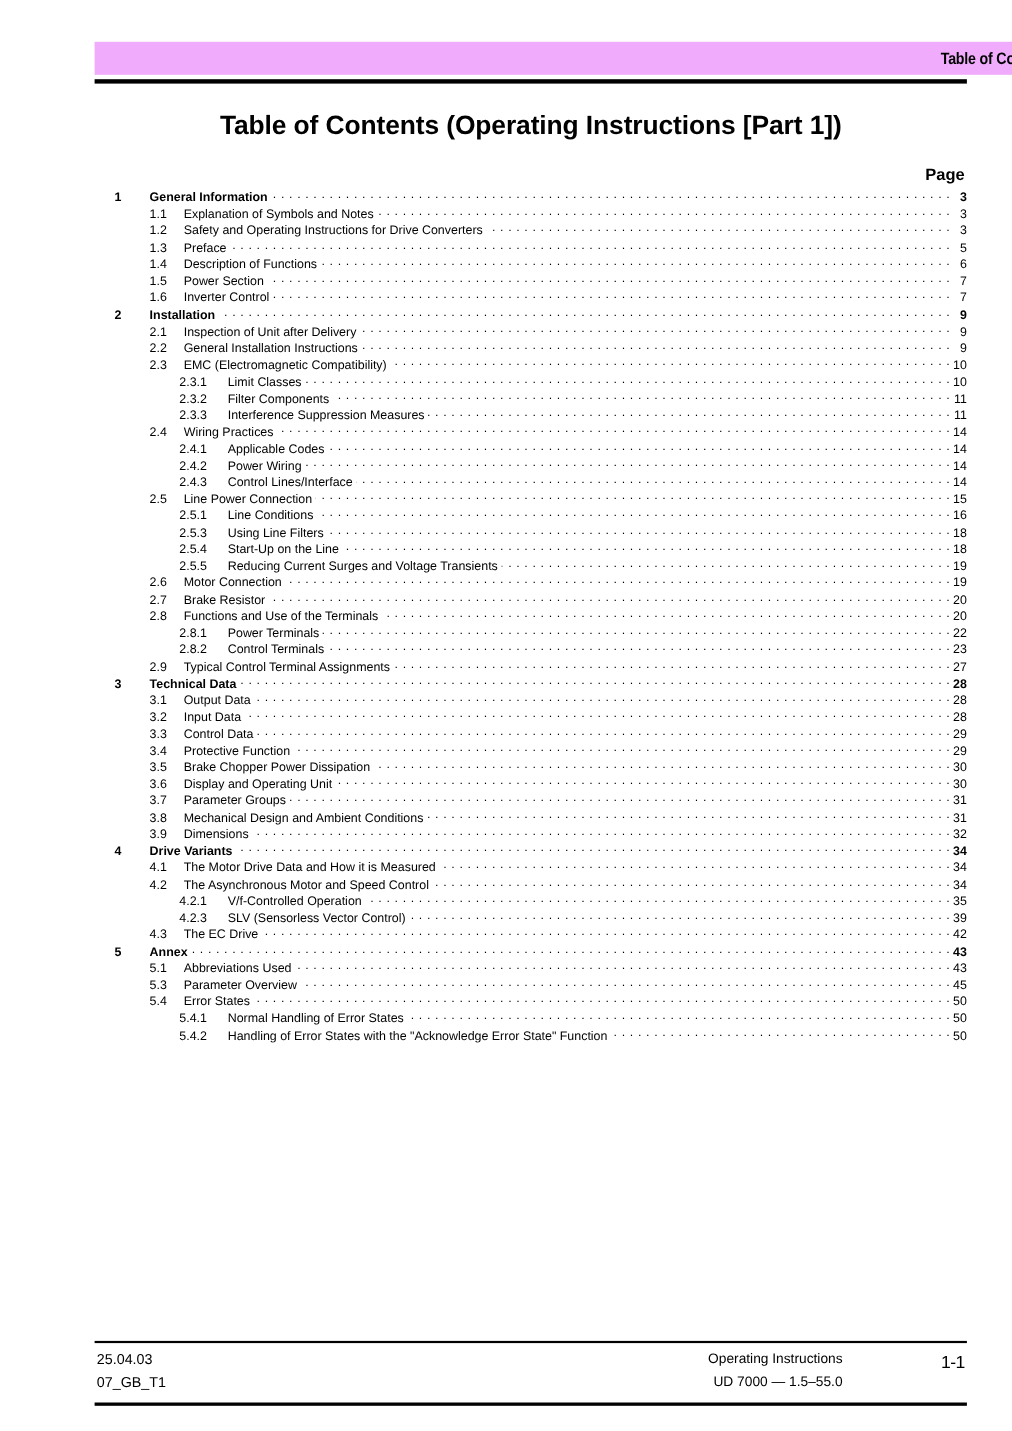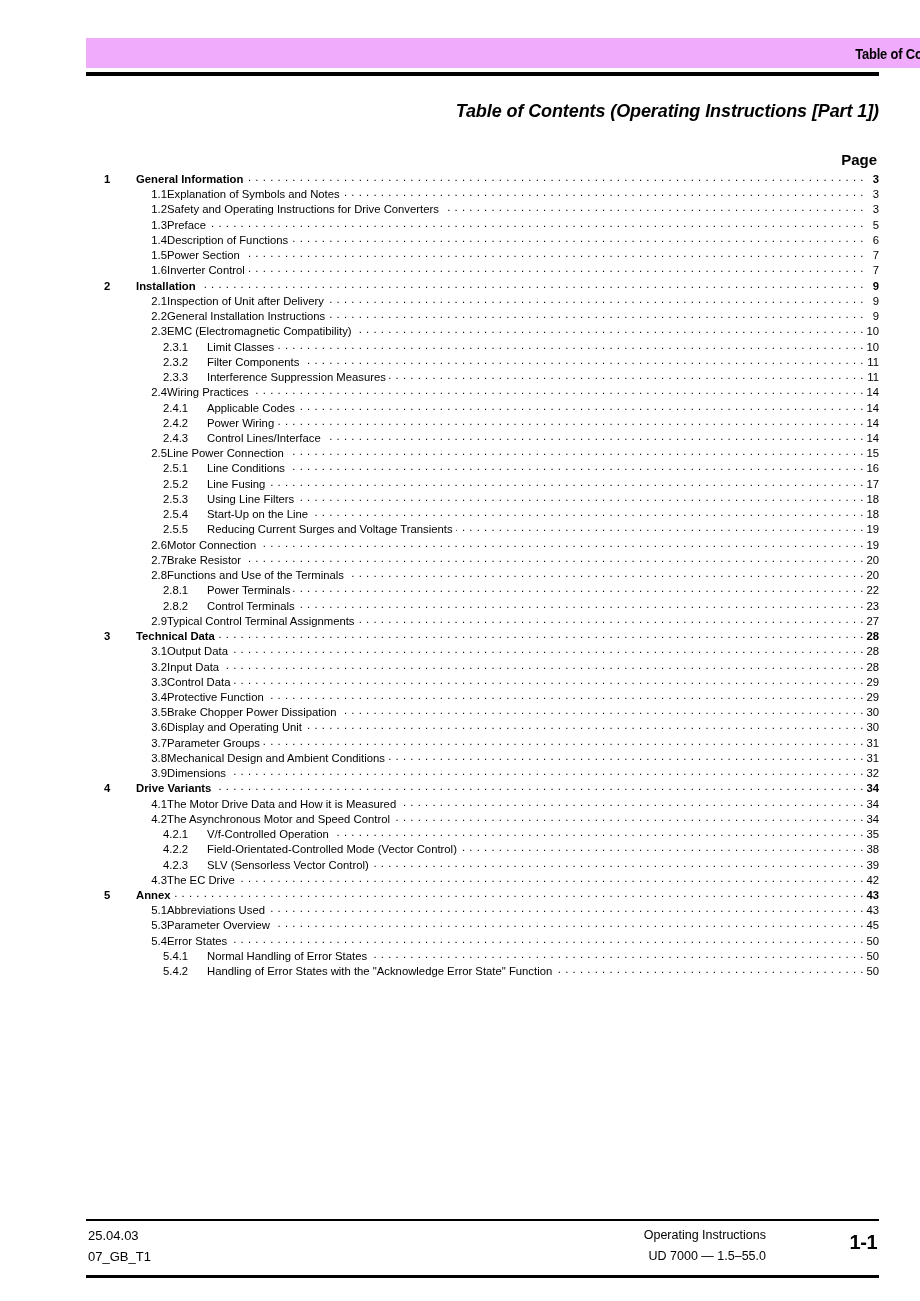--- a/index.html
+++ b/index.html
@@ -56,26 +56,25 @@
     height: 4px;
     background: #000000;
   }
 
   
   .doc-title {
     position: absolute;
     left: 86px;
     top: 101px;
     width: 793px;
-    text-align: right;
-    font-size: 18px;
+    text-align: center;
+    font-size: 24px;
     font-weight: bold;
     letter-spacing: -0.1px;
     white-space: nowrap;
-    font-style: italic;
   }
 
   
   .page-col-header {
     position: absolute;
     left: 86px;
     top: 151px;
     width: 791px;
     text-align: right;
     font-size: 15px;
@@ -128,21 +127,21 @@
     padding-left: 0px;
   }
 
   
   .lvl1 { font-weight: bold; }
   .lvl1 .toc-num  { width: 32px; margin-left: 18px; }
   .lvl1 .toc-title { }
   .lvl1 .toc-dots::before { font-weight: normal; }
 
   
-  .lvl2 .toc-num  { width: 31px; margin-left: 50px; text-align: right; }
+  .lvl2 .toc-num  { width: 31px; margin-left: 50px; }
 
   
   .lvl3 .toc-num  { width: 44px; margin-left: 77px; }
 
   
   .footer-rule-top {
     position: absolute;
     left: 86px;
     top: 1219px;
     width: 793px;
@@ -177,22 +176,22 @@
     top: 3px;
     width: 680px;
     text-align: right;
     font-size: 12.5px;
     line-height: 21px;
   }
   .footer-pageno {
     position: absolute;
     right: 2px;
     top: 9px;
-    font-size: 20px;
-    font-weight: bold;
+    font-size: 16px;
+    font-weight: normal;
     letter-spacing: -0.5px;
   }
 </style>
 </head>
 <body>
 
 <div class="page">
 
   <div class="header-bar">
     <div class="header-bar-title">Table of Contents</div>
@@ -318,26 +317,20 @@
         <span class="toc-dots"></span>
         <span class="toc-page">15</span>
       </div>
       <div class="toc-row lvl3">
         <span class="toc-num">2.5.1</span>
         <span class="toc-title">Line Conditions</span>
         <span class="toc-dots"></span>
         <span class="toc-page">16</span>
       </div>
       <div class="toc-row lvl3">
-        <span class="toc-num">2.5.2</span>
-        <span class="toc-title">Line Fusing</span>
-        <span class="toc-dots"></span>
-        <span class="toc-page">17</span>
-      </div>
-      <div class="toc-row lvl3">
         <span class="toc-num">2.5.3</span>
         <span class="toc-title">Using Line Filters</span>
         <span class="toc-dots"></span>
         <span class="toc-page">18</span>
       </div>
       <div class="toc-row lvl3">
         <span class="toc-num">2.5.4</span>
         <span class="toc-title">Start-Up on the Line</span>
         <span class="toc-dots"></span>
         <span class="toc-page">18</span>
@@ -460,26 +453,20 @@
         <span class="toc-num">4.2</span>
         <span class="toc-title">The Asynchronous Motor and Speed Control</span>
         <span class="toc-dots"></span>
         <span class="toc-page">34</span>
       </div>
       <div class="toc-row lvl3">
         <span class="toc-num">4.2.1</span>
         <span class="toc-title">V/f-Controlled Operation</span>
         <span class="toc-dots"></span>
         <span class="toc-page">35</span>
-      </div>
-      <div class="toc-row lvl3">
-        <span class="toc-num">4.2.2</span>
-        <span class="toc-title">Field-Orientated-Controlled Mode (Vector Control)</span>
-        <span class="toc-dots"></span>
-        <span class="toc-page">38</span>
       </div>
       <div class="toc-row lvl3">
         <span class="toc-num">4.2.3</span>
         <span class="toc-title">SLV (Sensorless Vector Control)</span>
         <span class="toc-dots"></span>
         <span class="toc-page">39</span>
       </div>
       <div class="toc-row lvl2">
         <span class="toc-num">4.3</span>
         <span class="toc-title">The EC Drive</span>

